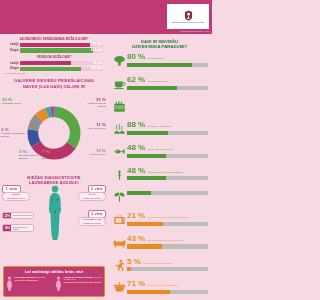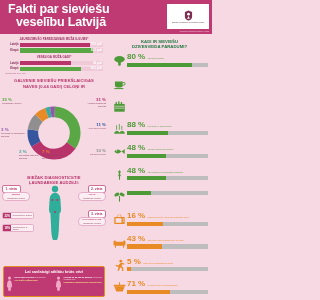--- a/index.html
+++ b/index.html
@@ -168,24 +168,20 @@
   .c-green .stat-fill { background:#4d9b37; }
   .c-orange .stat-num, .c-orange .stat-desc { color:#e98b24; }
   .c-orange .stat-fill { background:#e98b24; }
 </style>
 </head>
 <body>
 
 <div class="page">
 
   <div class="header">
-    <div class="header-title">
-      <span>Fakti par sieviešu</span>
-      <span class="l2">veselību Latvijā</span>
-    </div>
     <div class="logo-box">
       <svg class="crest" viewBox="0 0 20 24">
         <path d="M10 1 L18 4 L18 14 Q18 21 10 23 Q2 21 2 14 L2 4 Z" fill="#7d2d51"></path>
         <circle cx="10" cy="9" r="3" fill="#ffffff"></circle>
         <path d="M10 13 L13 19 L7 19 Z" fill="#ffffff"></path>
       </svg>
       <div class="logo-text">Slimību profilakses un kontroles centrs</div>
     </div>
     <div class="header-credit">Nedēļas apsekojums 2019. gadā</div>
   </div>
@@ -373,20 +369,29 @@
       </div>
 
       <div class="stat c-green">
         <div class="stat-ico">
           <svg width="13" height="13" viewBox="0 0 20 20">
               <path d="M3 7 H15 V13 Q15 16 11 16 H7 Q3 16 3 13 Z" fill="#4d9b37"></path>
               <path d="M15 8.5 H17.5 Q18.5 8.5 18.5 10.5 Q18.5 12.5 17 12.5 H15" fill="none" stroke="#4d9b37" stroke-width="1.4"></path>
               <rect x="2" y="17" width="14" height="1.6" fill="#4d9b37"></rect>
             </svg>
         </div>
+        <div class="stat-body">
+          <div class="stat-top">
+            <div class="stat-num">62 %</div>
+            <div class="stat-desc">lieto kafiju katru dienu</div>
+          </div>
+          <div class="stat-track">
+              <div class="stat-fill" style="width:62%"></div>
+            </div>
+        </div>
       </div>
 
       <div class="stat c-green">
         <div class="stat-ico">
           <svg width="13" height="13" viewBox="0 0 20 20">
               <rect x="2" y="6" width="16" height="12" fill="#4d9b37"></rect>
               <rect x="4" y="3" width="2" height="4" fill="#4d9b37"></rect>
               <rect x="8" y="2" width="2" height="5" fill="#4d9b37"></rect>
               <rect x="12" y="3" width="2" height="4" fill="#4d9b37"></rect>
               <rect x="3" y="9" width="14" height="1" fill="#f7dfe8"></rect>
@@ -472,21 +477,21 @@
           <svg width="13" height="13" viewBox="0 0 20 20">
               <rect x="2" y="6" width="16" height="11" rx="1" fill="#e98b24"></rect>
               <rect x="4" y="8" width="9" height="7" fill="#f7dfe8"></rect>
               <circle cx="15.8" cy="9.5" r="0.9" fill="#f7dfe8"></circle>
               <circle cx="15.8" cy="12.5" r="0.9" fill="#f7dfe8"></circle>
               <path d="M6 6 L9 2 M13 6 L11 2" stroke="#e98b24" stroke-width="1.1"></path>
             </svg>
         </div>
         <div class="stat-body">
           <div class="stat-top">
-            <div class="stat-num">16 %</div>
+            <div class="stat-num">21 %</div>
             <div class="stat-desc">skatās televizoru vairāk par 2 stundām dienā</div>
           </div>
           <div class="stat-track">
               <div class="stat-fill" style="width:44%"></div>
             </div>
         </div>
       </div>
 
       <div class="stat c-orange">
         <div class="stat-ico">

